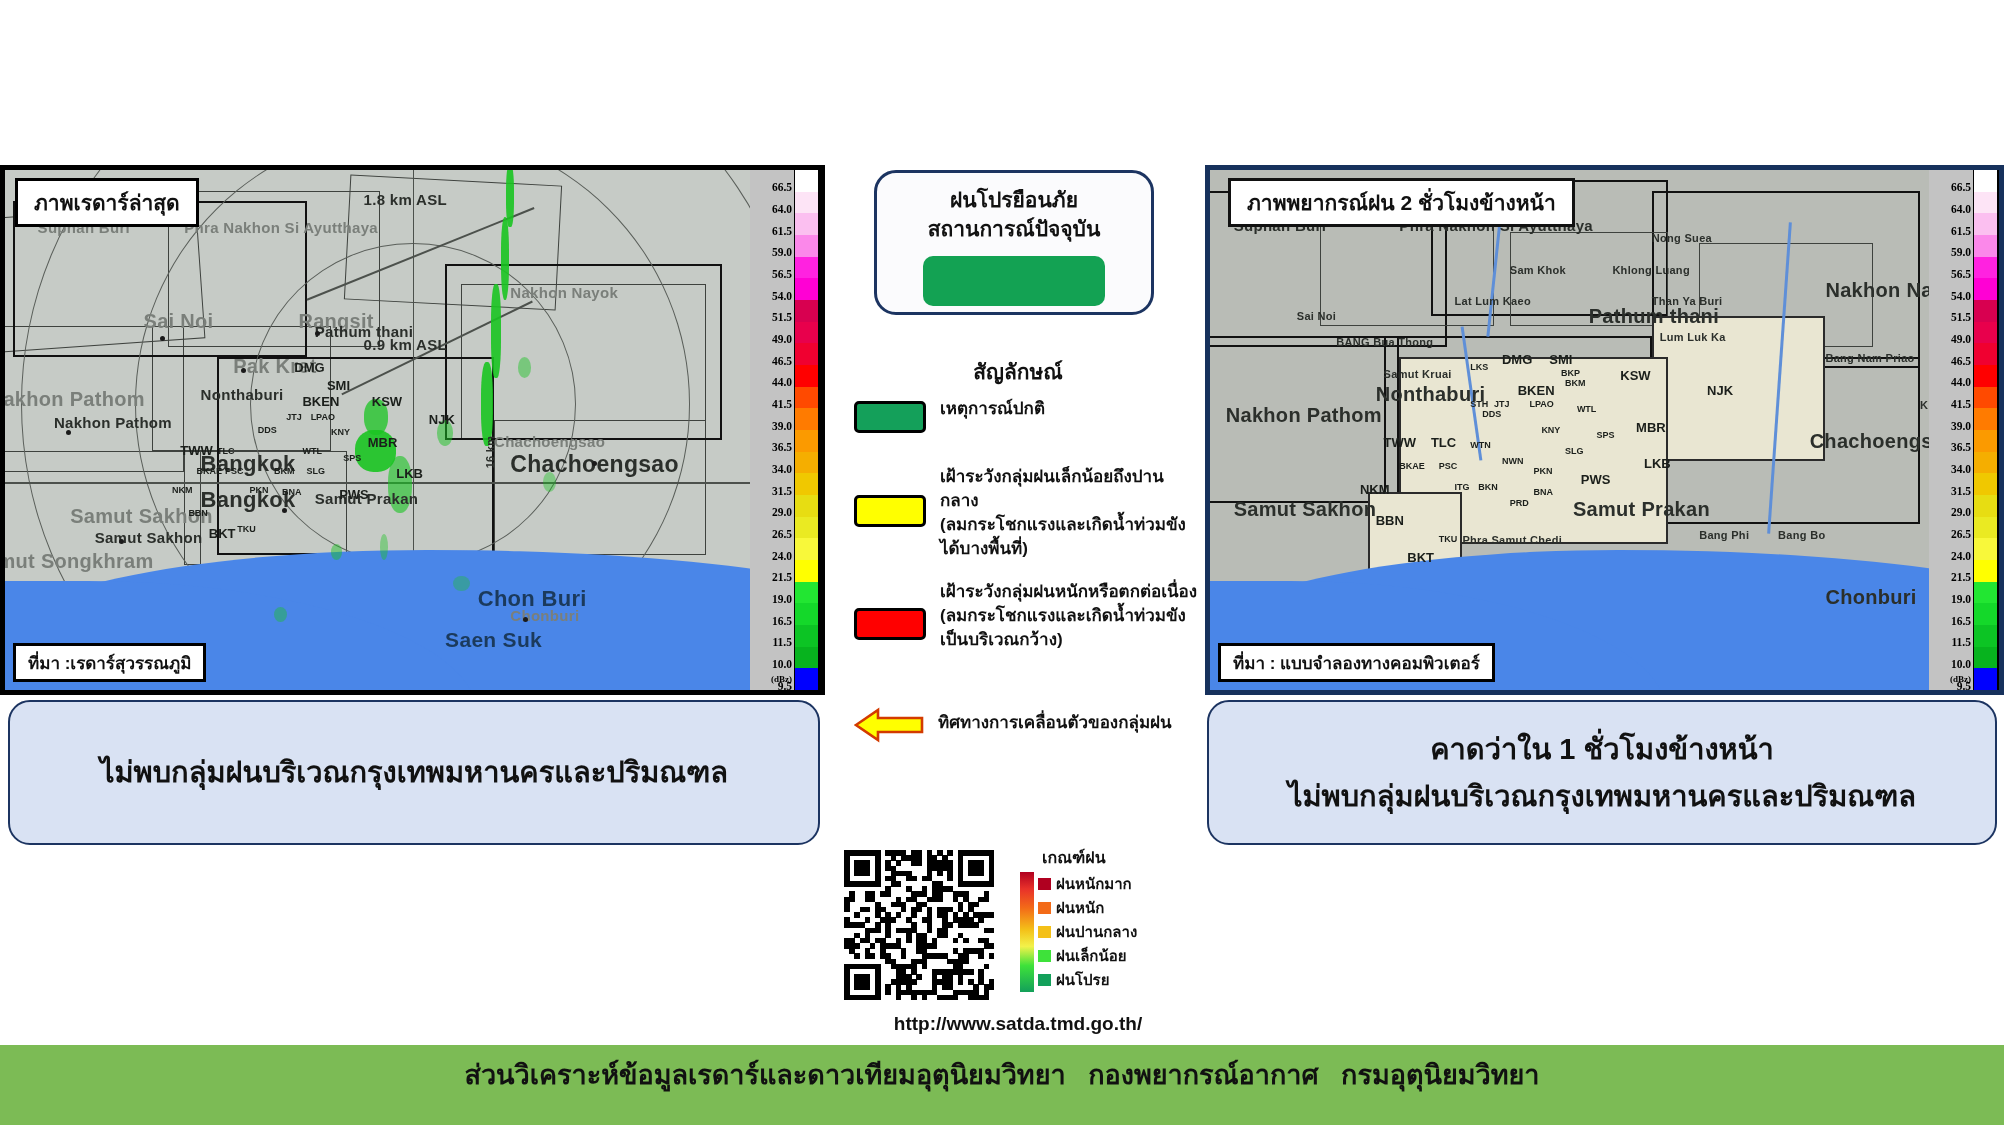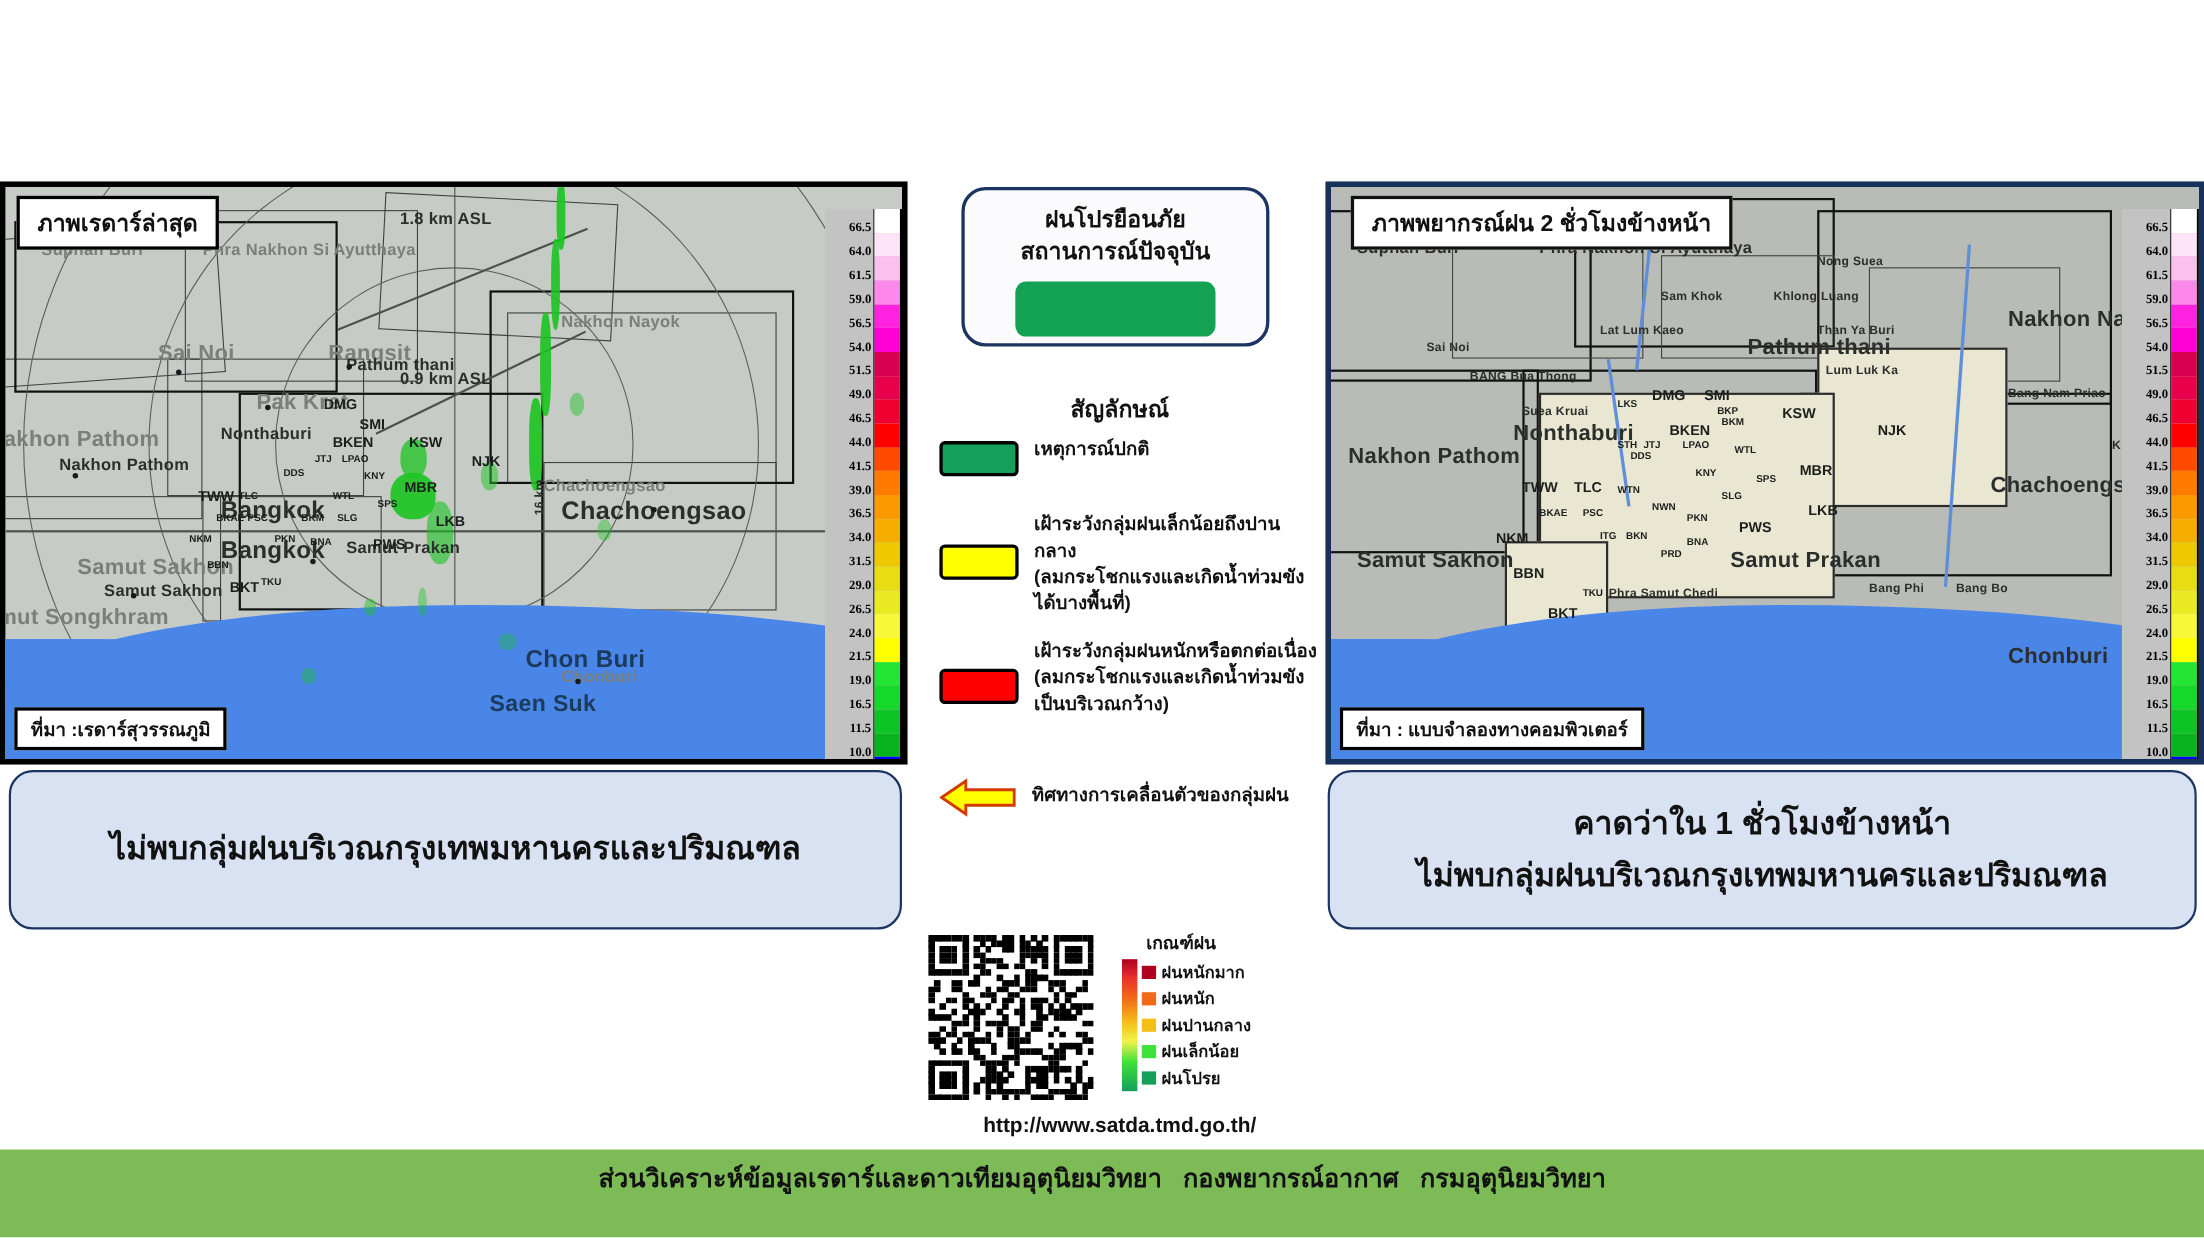--- a/index.html
+++ b/index.html
@@ -68,21 +68,21 @@
 
   .panel-tag{ position:absolute; background:#ffffff; border:3px solid #000;
     padding:5px 16px; font-size:21px; font-weight:700; color:#111;
     white-space:nowrap; font-family:"Liberation Sans", sans-serif; z-index:9; }
   .panel-tag.tl{ left:10px; top:8px; }
   .panel-tag.bl{ left:8px; bottom:8px; font-size:17px; padding:3px 12px; }
   .panel-tag.rt{ left:18px; top:8px; border-color:#111; }
 
   
   .cbar{ position:absolute; top:0; right:0; width:70px; height:100%;
-    background:#c3c3c3; display:flex; z-index:8;margin-top:20px; }
+    background:#c3c3c3; display:flex; z-index:8; }
   .cbar-ticks{ position:relative; width:44px; height:100%; }
   .cbar-ticks span{ position:absolute; right:2px; font-size:11.5px;
     font-weight:700; color:#000; font-family:"Liberation Serif", serif; }
   .cbar-strip{ position:relative; width:26px; height:100%; border-left:1px solid #000;
     border-right:2px solid #000; display:flex; flex-direction:column; }
   .cbar-strip i{ display:block; flex:1 1 auto; }
 
   
   .center-col{ position:absolute; left:838px; top:5px; width:360px; height:880px; }
 
@@ -138,21 +138,21 @@
     align-items:center; justify-content:center; text-align:center; }
   .sum-left{ left:8px; top:540px; width:812px; height:145px; }
   .sum-right{ left:1207px; top:540px; width:790px; height:145px; }
   .sum-txt{ font-size:29px; font-weight:700; color:#111; line-height:1.6;
     white-space:nowrap; }
 
   
   .footer{ position:absolute; left:0; top:1045px; width:2004px; height:80px;
     background:#7cbb55; display:flex; align-items:flex-start;
     justify-content:center; padding-top:8px; }
-  .footer-txt{ font-size:23px; font-weight:700; color:#111; white-space:pre; }
+  .footer-txt{ font-size:27px; font-weight:700; color:#111; white-space:pre; }
 </style>
 </head>
 <body>
 
 <div id="page">
 
 
   <div class="body">
 
     <div class="panel-left">
@@ -840,21 +840,21 @@
         <div class="map-lbl med dark" style="left:24%;top:9%;">Phra Nakhon Si Ayutthaya</div>
         <div class="map-lbl big dark" style="left:78%;top:21%;">Nakhon Nayok</div>
         <div class="map-lbl sm dark" style="left:56%;top:12%;">Nong Suea</div>
         <div class="map-lbl sm dark" style="left:38%;top:18%;">Sam Khok</div>
         <div class="map-lbl sm dark" style="left:51%;top:18%;">Khlong Luang</div>
         <div class="map-lbl sm dark" style="left:31%;top:24%;">Lat Lum Kaeo</div>
         <div class="map-lbl sm dark" style="left:56%;top:24%;">Than Ya Buri</div>
         <div class="map-lbl sm dark" style="left:57%;top:31%;">Lum Luk Ka</div>
         <div class="map-lbl sm dark" style="left:78%;top:35%;">Bang Nam Priao</div>
         <div class="map-lbl sm dark" style="left:16%;top:32%;">BANG Bua Thong</div>
-        <div class="map-lbl sm dark" style="left:22%;top:38%;">Suea Kruai</div>
+        <div class="map-lbl sm dark" style="left:22%;top:38%;">Samut Kruai</div>
         <div class="map-lbl sm dark" style="left:11%;top:27%;">Sai Noi</div>
         <div class="map-lbl big dark" style="left:48%;top:26%;">Pathum thani</div>
         <div class="map-lbl big dark" style="left:21%;top:41%;">Nonthaburi</div>
         <div class="map-lbl big dark" style="left:2%;top:45%;">Nakhon Pathom</div>
         <div class="map-lbl big dark" style="left:76%;top:50%;">Chachoengsao</div>
         <div class="map-lbl big dark" style="left:46%;top:63%;">Samut Prakan</div>
         <div class="map-lbl big dark" style="left:3%;top:63%;">Samut Sakhon</div>
         <div class="map-lbl big dark" style="left:78%;top:80%;">Chonburi</div>
         <div class="map-lbl sm dark" style="left:62%;top:69%;">Bang Phi</div>
         <div class="map-lbl sm dark" style="left:72%;top:69%;">Bang Bo</div>

